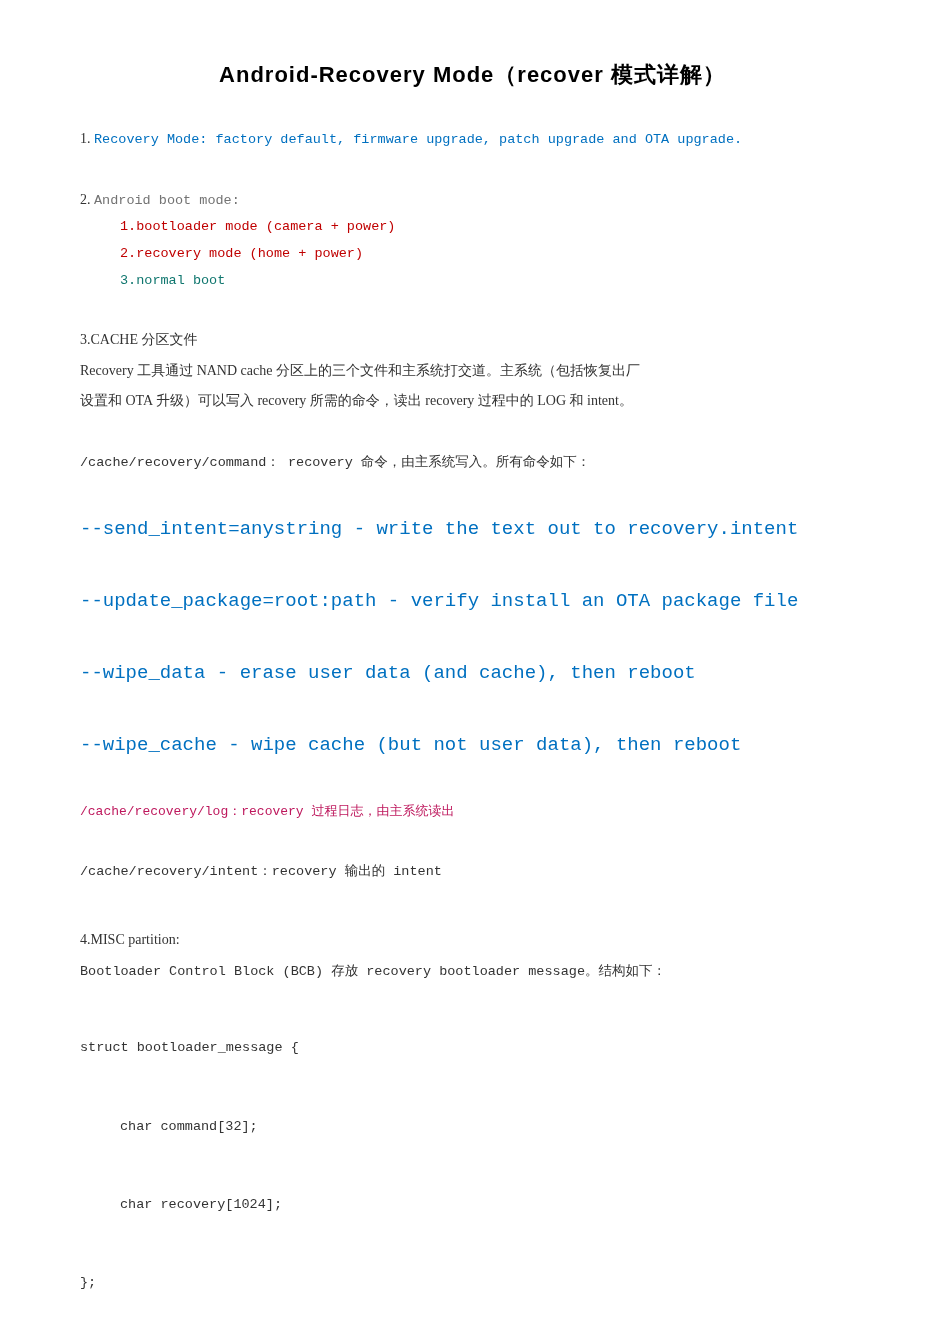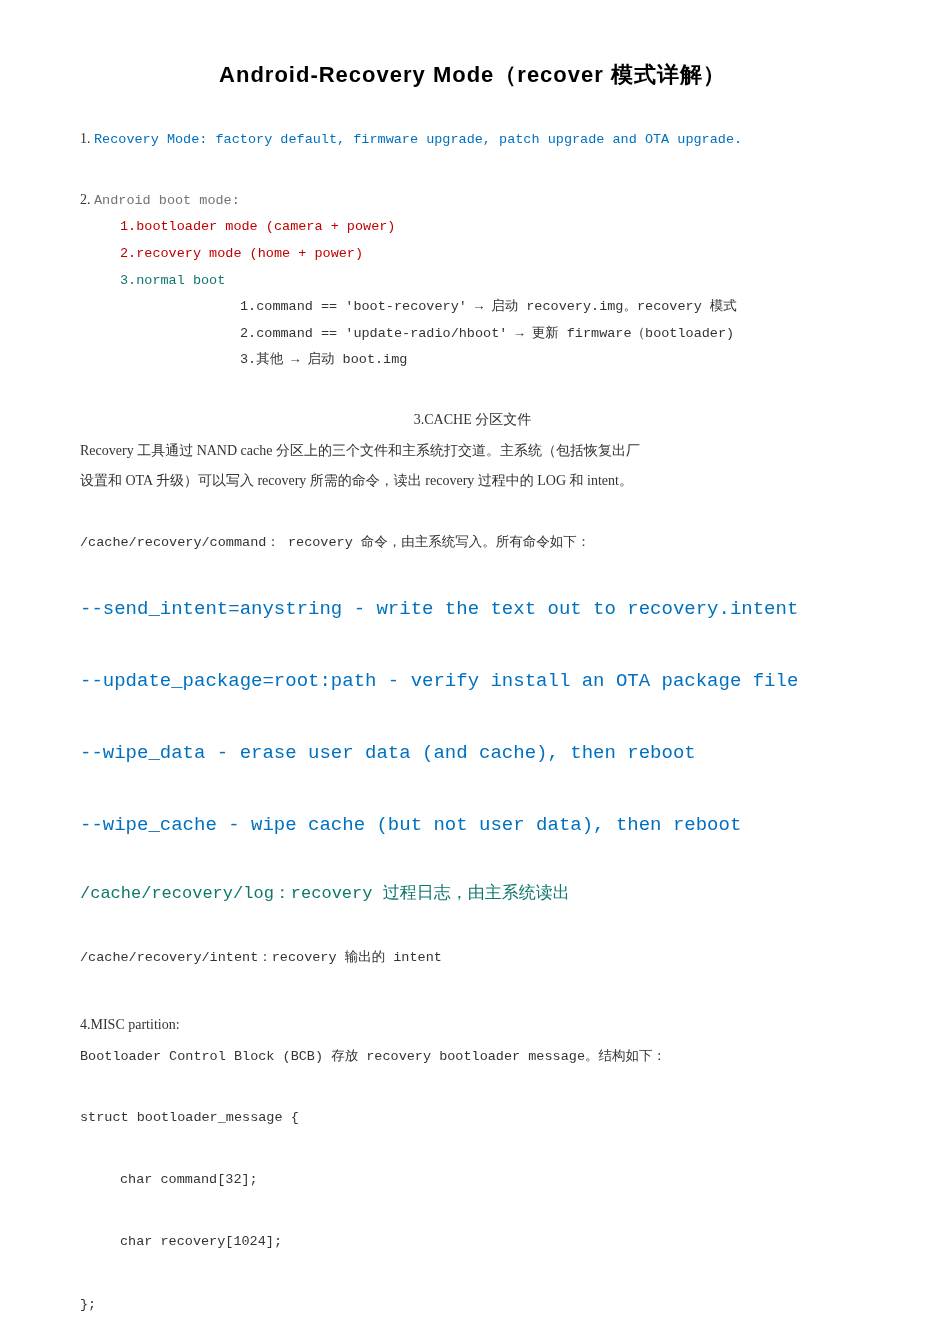--- a/index.html
+++ b/index.html
@@ -77,20 +77,21 @@
     .mixed-line .cn-text {
       color: #333333;
       font-family: "SimSun", "宋体", serif;
     }
 
     .block-code {
       font-family: "Courier New", Courier, monospace;
       font-size: 13.5px;
       color: #333333;
       line-height: 2.1;
+      margin-top: 16px;
     }
   </style>
 </head>
 <body>
 
 <div class="page-container">
 
   <div class="page-title">Android-Recovery  Mode（recover 模式详解）</div>
 
   <div class="section">
@@ -110,38 +111,27 @@
       <div class="mixed-line">
         <span style="color:#c00000; font-family:'Courier New',Courier,monospace; font-size:13.5px;">1.bootloader mode (camera + power)</span>
       </div>
       <div class="mixed-line">
         <span style="color:#c00000; font-family:'Courier New',Courier,monospace; font-size:13.5px;text-align:right;">2.recovery mode (home + power)</span>
       </div>
       <div class="mixed-line">
         <span style="font-family:'Courier New',Courier,monospace; color:#0f766e; font-size:13.5px;">3.normal  boot</span>
       </div>
 
-      <div class="indent2">
-        <div class="mixed-line">
-          <span style="font-family:'Courier New',Courier,monospace; color:#333333; font-size:13.5px;">1.command == 'boot-recovery'  →  启动 recovery.img。recovery 模式</span>
-        </div>
-        <div class="mixed-line">
-          <span style="font-family:'Courier New',Courier,monospace; color:#333333; font-size:13.5px;">2.command == 'update-radio/hboot'  →  更新 firmware（bootloader)</span>
-        </div>
-        <div class="mixed-line">
-          <span style="font-family:'Courier New',Courier,monospace; color:#333333; font-size:13.5px;">3.其他  →  启动 boot.img</span>
-        </div>
-      </div>
-    </div>
-  </div>
-
-  <div class="spacer"></div>
-
-  <div class="section">
-    <div class="paragraph" style="font-weight:normal;text-align:center;">3.CACHE 分区文件</div>
+    </div>
+  </div>
+
+  <div class="spacer"></div>
+
+  <div class="section">
+    <div class="paragraph" style="font-weight:normal;">3.CACHE 分区文件</div>
     <div class="paragraph">Recovery  工具通过 NAND cache 分区上的三个文件和主系统打交道。主系统（包括恢复出厂</div>
     <div class="paragraph">设置和 OTA 升级）可以写入 recovery 所需的命令，读出 recovery 过程中的 LOG 和 intent。</div>
   </div>
 
   <div class="spacer"></div>
 
   <div class="section">
     <div class="mixed-line">
       <span style="font-family:'Courier New',Courier,monospace; color:#333333; font-size:13.5px;">/cache/recovery/command：  recovery 命令，由主系统写入。所有命令如下：</span>
     </div>
@@ -168,21 +158,21 @@
   <div class="spacer"></div>
 
   <div class="section">
     <div class="code-line">--wipe_cache - wipe cache (but not user data), then reboot</div>
   </div>
 
   <div class="spacer"></div>
 
   <div class="section">
     <div class="mixed-line">
-      <span style="font-family:'Courier New',Courier,monospace; color:#0f766e; font-size:17px;">/cache/recovery/log：recovery 过程日志，由主系统读出</span>
+      <span style="font-family:'Courier New',Courier,monospace; color:#be185d; font-size:13px;">/cache/recovery/log：recovery 过程日志，由主系统读出</span>
     </div>
   </div>
 
   <div class="spacer"></div>
 
   <div class="section">
     <div class="mixed-line">
       <span style="font-family:'Courier New',Courier,monospace; color:#333333; font-size:13.5px;text-align:right;">/cache/recovery/intent：recovery 输出的 intent</span>
     </div>
   </div>

